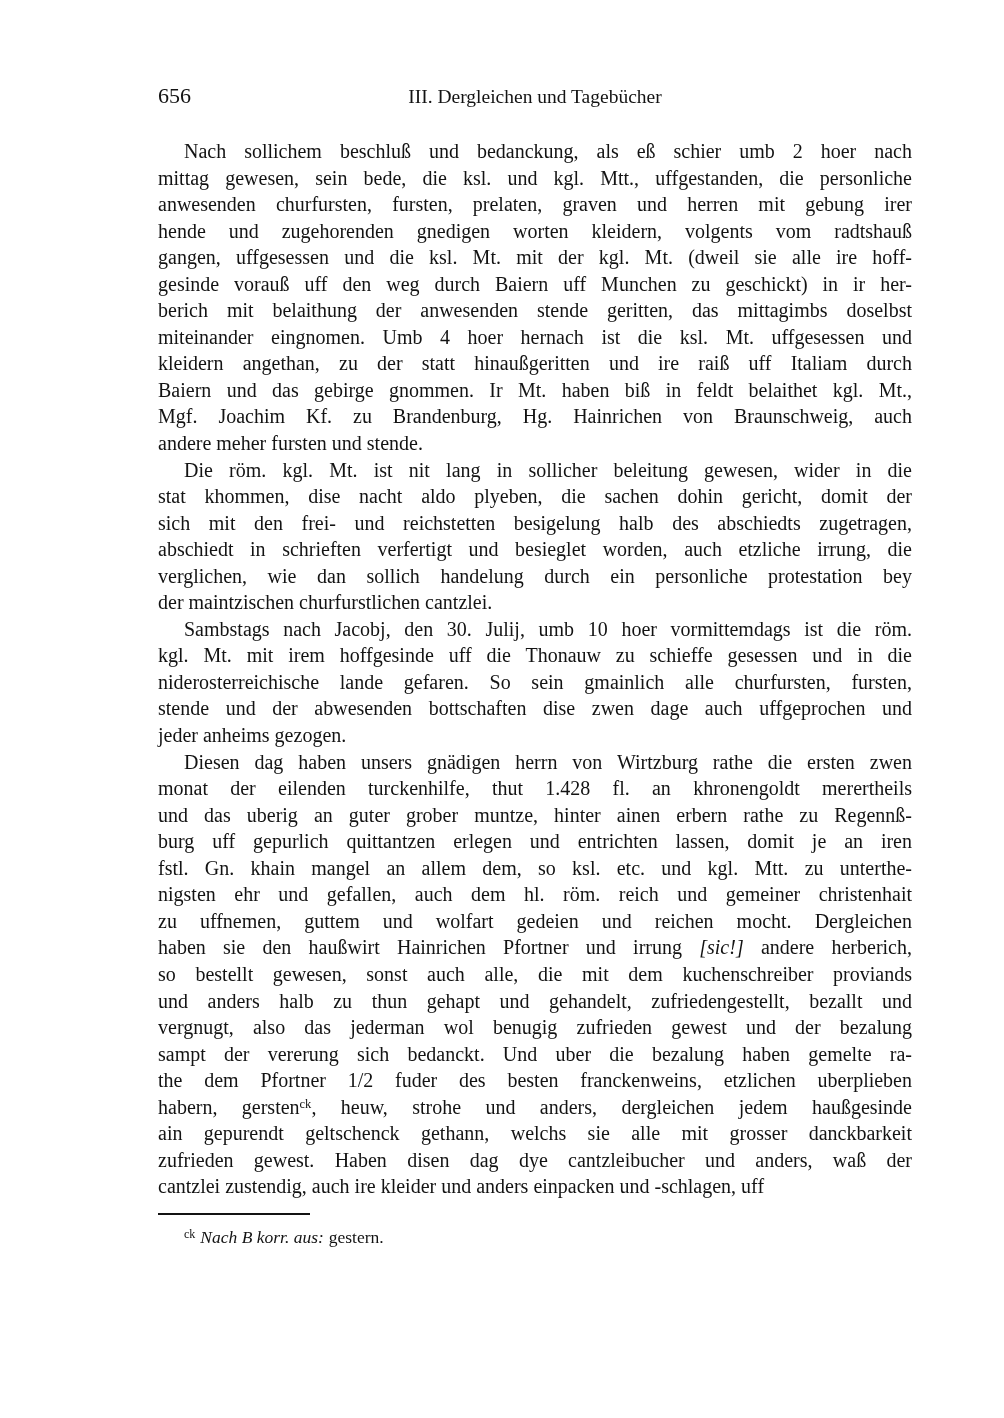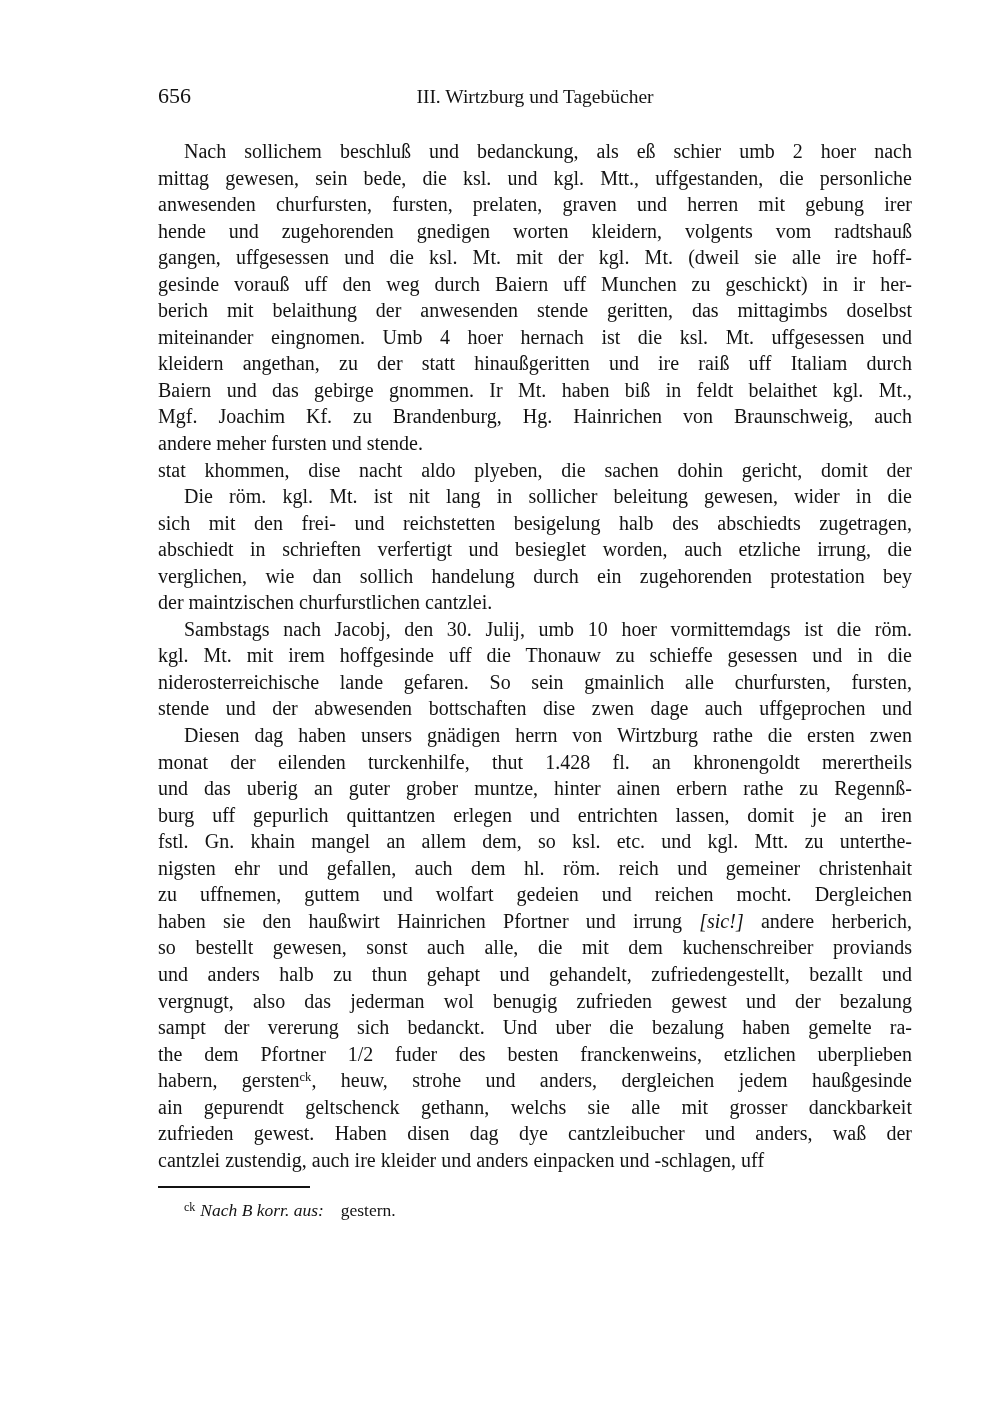--- a/index.html
+++ b/index.html
@@ -68,57 +68,58 @@
     text-indent: 26px;
   }
   .fn-marker {
     font-size: 12px;
     vertical-align: 5px;
     line-height: 0;
     margin-right: 5px;
   }
   .fn-source {
     font-style: italic;
-    margin-right: 17px;
+    margin-right: 5px;
   }
 </style>
 </head>
 <body>
 
 <div class="page">
   <div class="content">
 
     <div class="header">
       <span class="page-number">656</span>
-      <span class="header-title">III. Wirtzburg und Tagebücher</span>
+      <span class="header-title">III. Dergleichen und Tagebücher</span>
     </div>
 
     <div class="body-text">
         <div class="line first"><span>Nach sollichem beschluß und bedanckung, als eß schier umb 2 hoer nach</span></div>
         <div class="line"><span>mittag gewesen, sein bede, die ksl. und kgl. Mtt., uffgestanden, die personliche</span></div>
         <div class="line"><span>anwesenden churfursten, fursten, prelaten, graven und herren mit gebung irer</span></div>
         <div class="line"><span>hende und zugehorenden gnedigen worten kleidern, volgents vom radtshauß</span></div>
         <div class="line"><span>gangen, uffgesessen und die ksl. Mt. mit der kgl. Mt. (dweil sie alle ire hoff-</span></div>
         <div class="line"><span>gesinde vorauß uff den weg durch Baiern uff Munchen zu geschickt) in ir her-</span></div>
         <div class="line"><span>berich mit belaithung der anwesenden stende geritten, das mittagimbs doselbst</span></div>
         <div class="line"><span>miteinander eingnomen. Umb 4 hoer hernach ist die ksl. Mt. uffgesessen und</span></div>
         <div class="line"><span>kleidern angethan, zu der statt hinaußgeritten und ire raiß uff Italiam durch</span></div>
         <div class="line"><span>Baiern und das gebirge gnommen. Ir Mt. haben biß in feldt belaithet kgl. Mt.,</span></div>
         <div class="line"><span>Mgf. Joachim Kf. zu Brandenburg, Hg. Hainrichen von Braunschweig, auch</span></div>
         <div class="line last"><span>andere meher fursten und stende.</span></div>
+        <div class="line first"><span>Die röm. kgl. Mt. ist nit lang in sollicher beleitung gewesen, wider in die</span></div>
         <div class="line"><span>stat khommen, dise nacht aldo plyeben, die sachen dohin gericht, domit der</span></div>
-        <div class="line first"><span>Die röm. kgl. Mt. ist nit lang in sollicher beleitung gewesen, wider in die</span></div>
         <div class="line"><span>sich mit den frei- und reichstetten besigelung halb des abschiedts zugetragen,</span></div>
         <div class="line"><span>abschiedt in schrieften verfertigt und besieglet worden, auch etzliche irrung, die</span></div>
-        <div class="line"><span>verglichen, wie dan sollich handelung durch ein zugehorenden protestation bey</span></div>
+        <div class="line"><span>verglichen, wie dan sollich handelung durch ein personliche protestation bey</span></div>
         <div class="line last"><span>der maintzischen churfurstlichen cantzlei.</span></div>
         <div class="line first"><span>Sambstags nach Jacobj, den 30. Julij, umb 10 hoer vormittemdags ist die röm.</span></div>
         <div class="line"><span>kgl. Mt. mit irem hoffgesinde uff die Thonauw zu schieffe gesessen und in die</span></div>
         <div class="line"><span>niderosterreichische lande gefaren. So sein gmainlich alle churfursten, fursten,</span></div>
         <div class="line"><span>stende und der abwesenden bottschaften dise zwen dage auch uffgeprochen und</span></div>
+        <div class="line last"><span>jeder anheims gezogen.</span></div>
         <div class="line first"><span>Diesen dag haben unsers gnädigen herrn von Wirtzburg rathe die ersten zwen</span></div>
         <div class="line"><span>monat der eilenden turckenhilfe, thut 1.428 fl. an khronengoldt merertheils</span></div>
         <div class="line"><span>und das uberig an guter grober muntze, hinter ainen erbern rathe zu Regennß-</span></div>
         <div class="line"><span>burg uff gepurlich quittantzen erlegen und entrichten lassen, domit je an iren</span></div>
         <div class="line"><span>fstl. Gn. khain mangel an allem dem, so ksl. etc. und kgl. Mtt. zu unterthe-</span></div>
         <div class="line"><span>nigsten ehr und gefallen, auch dem hl. röm. reich und gemeiner christenhait</span></div>
         <div class="line"><span>zu uffnemen, guttem und wolfart gedeien und reichen mocht. Dergleichen</span></div>
         <div class="line"><span>haben sie den haußwirt Hainrichen Pfortner und irrung </span><span class="it">[sic!]</span><span> andere herberich,</span></div>
         <div class="line"><span>so bestellt gewesen, sonst auch alle, die mit dem kuchenschreiber proviands</span></div>
         <div class="line"><span>und anders halb zu thun gehapt und gehandelt, zufriedengestellt, bezallt und</span></div>

